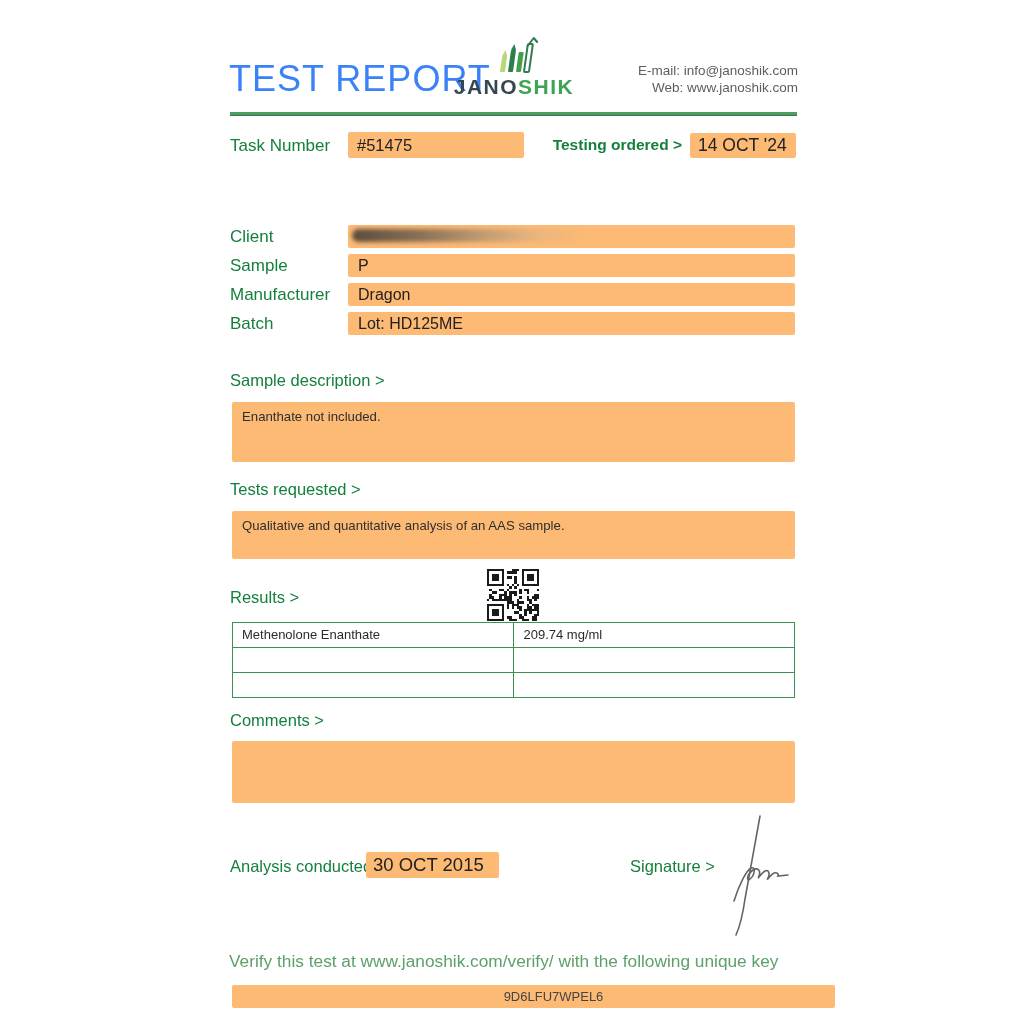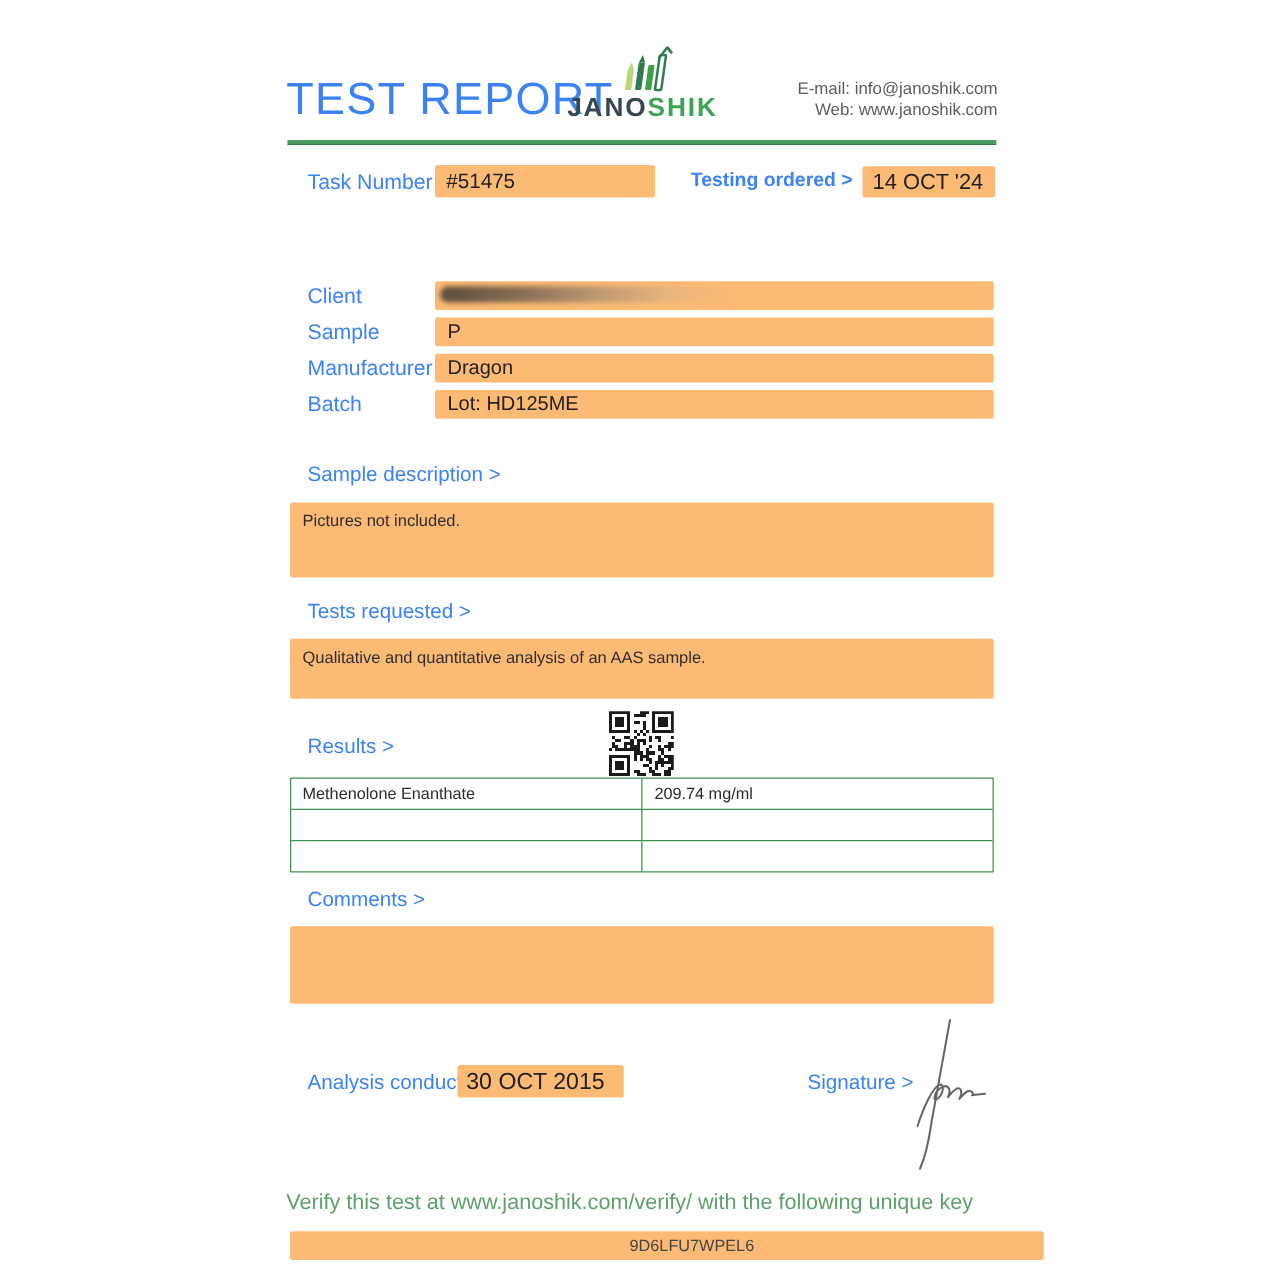--- a/index.html
+++ b/index.html
@@ -13,21 +13,21 @@
   .title{left:229px;top:58px;font-size:36px;font-weight:400;color:#3b82f6;letter-spacing:1px;}
   .logo{left:448px;top:36px;width:132px;text-align:center;}
   .logo-icon{display:block;margin:0 auto;}
   .wordmark{font-size:21px;font-weight:bold;letter-spacing:1.5px;margin-top:1px;}
   .wm-dark{color:#37474f;}
   .wm-green{color:#3da455;}
   .contact{right:226px;top:62px;text-align:right;font-size:13.5px;color:#5d5d5d;line-height:17px;}
   .rule{left:230px;top:112px;width:567px;height:3px;background:#4f9c60;border-bottom:1px solid #3c7a4a;}
 
   
-  .glabel{color:#3b82f6;margin-left:16px;}
+  .glabel{color:#15803d;}
   .vbox{background:#fdba74;border-radius:2px;}
   .val{color:#222;}
 
   
   .task-label{left:230px;top:136px;font-size:17px;}
   .task-box{left:348px;top:132px;width:167px;height:26px;line-height:26px;padding-left:9px;font-size:16.5px;}
   .date-row{left:480px;width:316px;height:26px;display:flex;align-items:center;justify-content:flex-end;gap:8px;}
   .date-row .glabel{font-size:15.5px;font-weight:bold;}
   .date-box{width:98px;height:25px;line-height:25px;padding-left:8px;font-size:17.5px;}
   .dr0{top:132px;} .dr1{top:161px;}
@@ -104,21 +104,21 @@
   <div class="abs glabel info-label" style="top:254px">Sample</div>
   <div class="abs vbox info-box val" style="top:254px">P</div>
 
   <div class="abs glabel info-label" style="top:283px">Manufacturer</div>
   <div class="abs vbox info-box val" style="top:283px">Dragon</div>
 
   <div class="abs glabel info-label" style="top:312px">Batch</div>
   <div class="abs vbox info-box val" style="top:312px">Lot: HD125ME</div>
 
   <div class="abs glabel sec-label" style="top:371px">Sample description &gt;</div>
-  <div class="abs vbox sec-box" style="top:402px;height:60px">Pictures not included.</div>
+  <div class="abs vbox sec-box" style="top:402px;height:60px">Enanthate not included.</div>
 
   <div class="abs glabel sec-label" style="top:480px">Tests requested &gt;</div>
   <div class="abs vbox sec-box" style="top:511px;height:48px">Qualitative and quantitative analysis of an AAS sample.</div>
 
   <div class="abs glabel sec-label" style="top:588px">Results &gt;</div>
   <div class="abs qr" id="qr"><svg width="52" height="52" viewBox="0 0 21 21" shape-rendering="crispEdges" fill="#1a1a1a">
         <rect x="0" y="0" width="1" height="1"></rect>
         <rect x="1" y="0" width="1" height="1"></rect>
         <rect x="2" y="0" width="1" height="1"></rect>
         <rect x="3" y="0" width="1" height="1"></rect>

